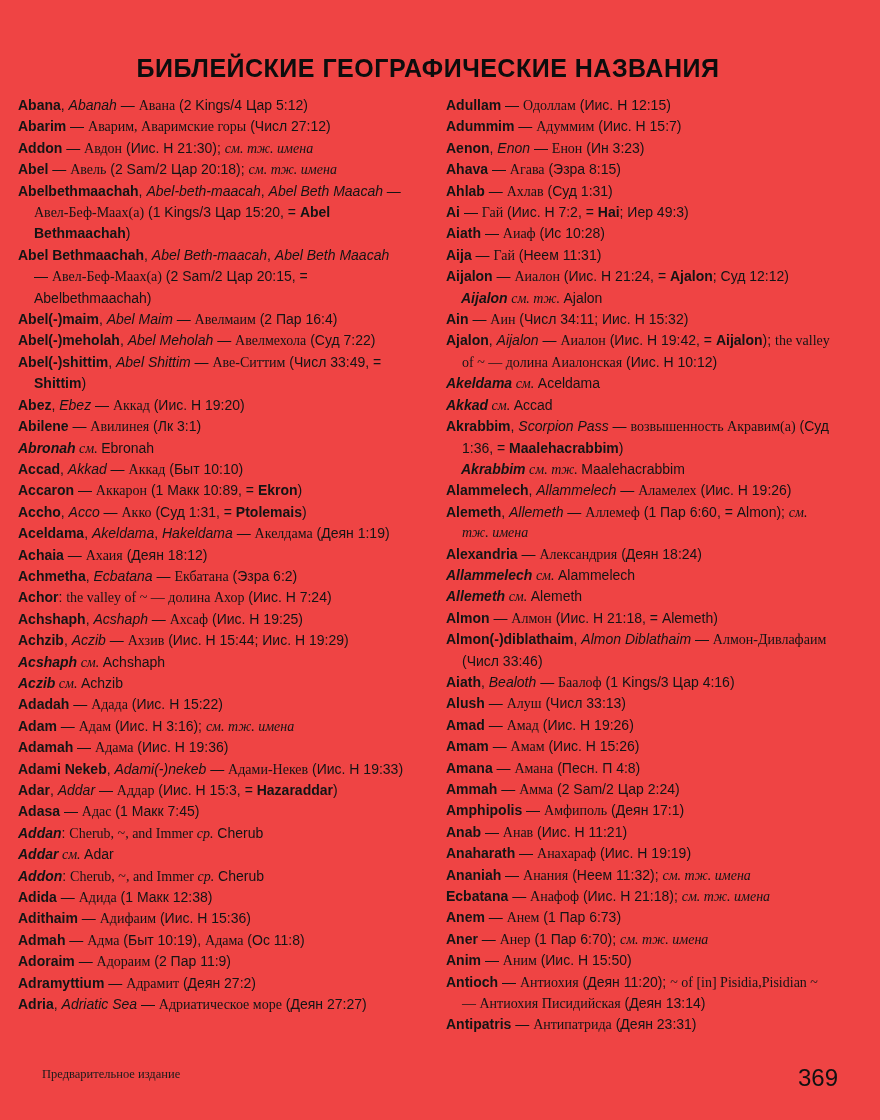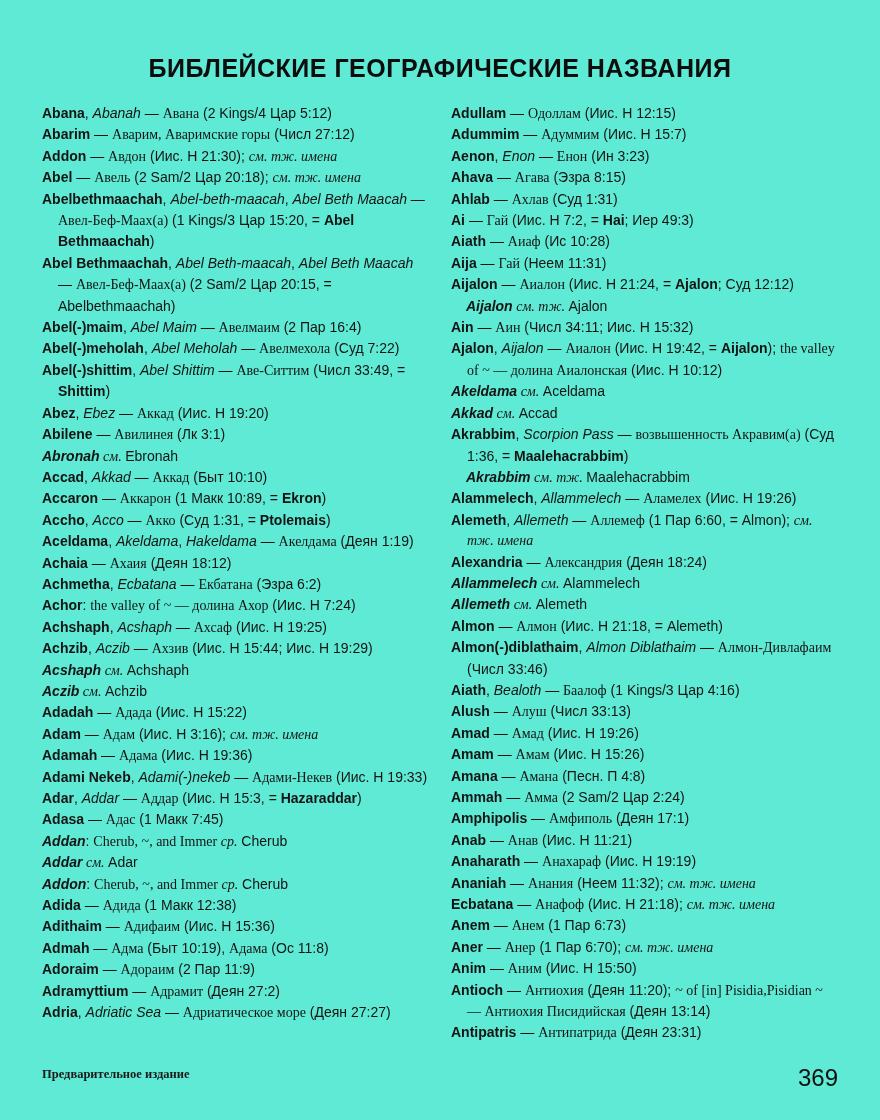--- a/index.html
+++ b/index.html
@@ -1,38 +1,38 @@
 <!DOCTYPE html>
 <html><head>
 <meta charset="utf-8">
 <style>
   html,body { margin:0; padding:0; background:#e8e8e8; }
   .page {
     position:relative;
     width:880px; height:1120px;
     margin:0 auto;
-    background:#5eead4;
+    background:#ef4444;
     color:#111;
     overflow:hidden;
     box-sizing:border-box;
-    padding:54px 42px 0 42px;
+    padding:54px 42px 0 18px;
   }
   .title {
     margin:0;
     text-align:center;
     font-family:"Liberation Sans", sans-serif;
     font-weight:bold;
     font-size:25px;
     letter-spacing:0.5px;
     color:#0d0d0d;
   }
   .columns {
     display:flex;
-    gap:22px;
-    margin-top:20px;
+    gap:39px;
+    margin-top:12px;
   }
   .column { width:389px; }
   .entry {
     font-size:14px;
     line-height:20.4px;
     padding-left:16px;
     text-indent:-16px;
     color:#141414;
   }
   .entry.sub { margin-left:15px; }
@@ -47,21 +47,21 @@
   .footer {
     position:absolute;
     left:42px; right:42px;
     bottom:28px;
     display:flex;
     justify-content:space-between;
     align-items:flex-end;
   }
   .footer-note {
     font-family:"Liberation Serif", serif;
-    font-weight:bold;
+    font-weight:normal;
     font-size:12.5px;
     color:#1a1a1a;
     position:relative; top:-10px;
   }
   .page-number {
     font-family:"Liberation Sans", sans-serif;
     font-size:24px;
     color:#111;
   }
 </style>

